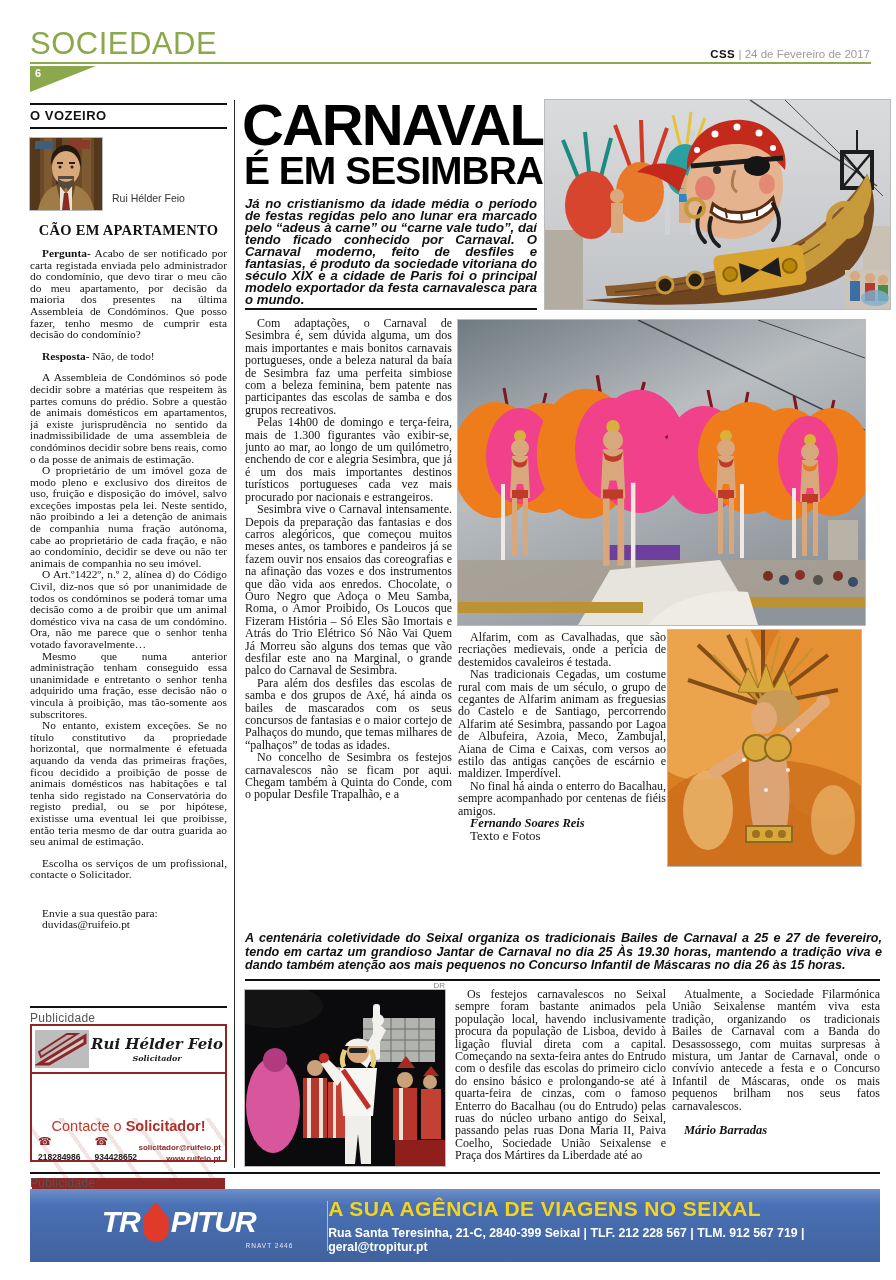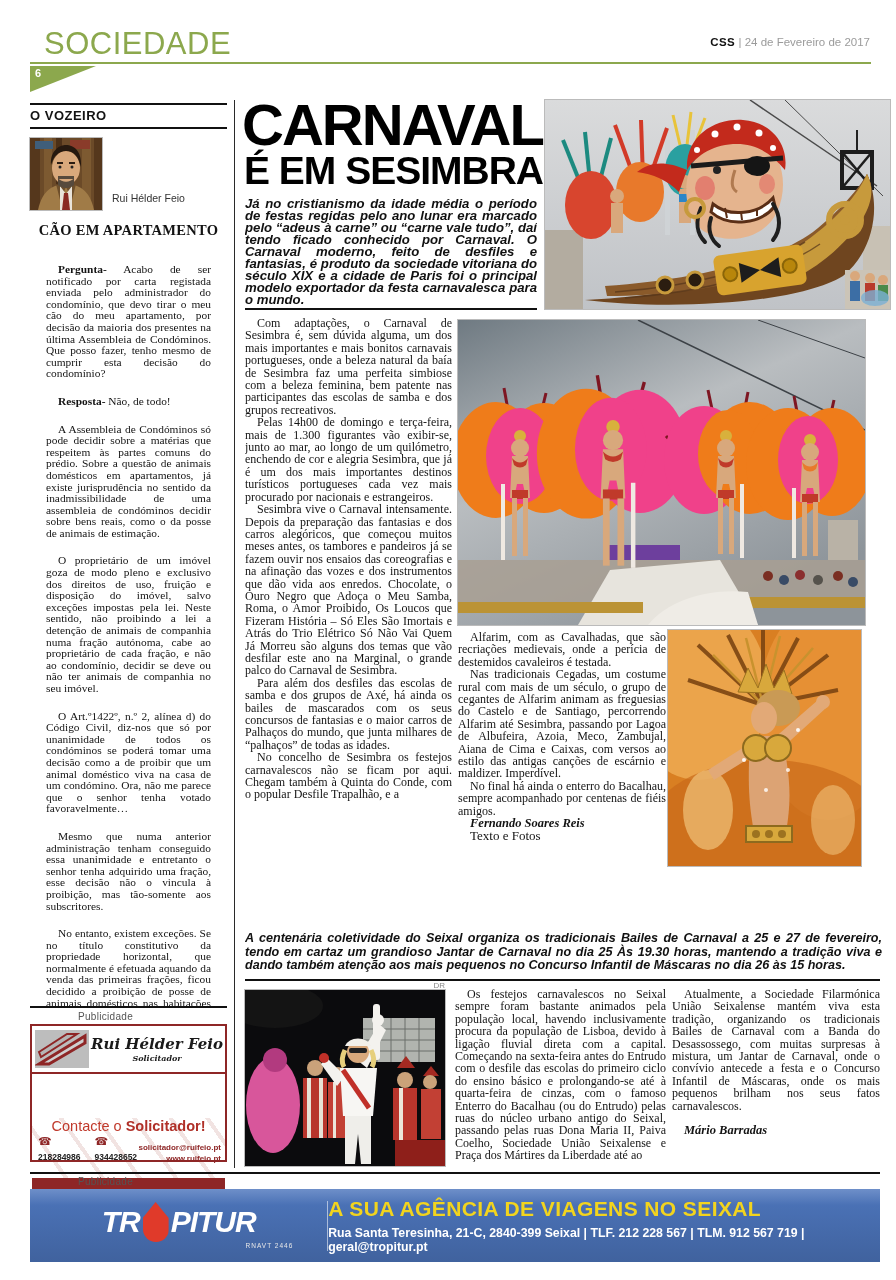--- a/index.html
+++ b/index.html
@@ -4,47 +4,47 @@
 <style>
   html,body { margin:0; padding:0; background:#e9e9e9; }
   .page {
     position:relative; width:896px; height:1280px; margin:0 auto;
     background:#ffffff; overflow:hidden;
     font-family:"Liberation Sans", sans-serif; color:#131313;
   }
   .abs { position:absolute; }
 
   
-  .section-title { left:44px; top:26px; font-size:31px; letter-spacing:.5px; color:#8ca84d; font-weight:400; }
-  .edition { right:26px; top:36px; font-size:11.5px; color:#9b9b9b; }
+  .section-title { left:30px; top:26px; font-size:31px; letter-spacing:.5px; color:#8ca84d; font-weight:400; }
+  .edition { right:26px; top:48px; font-size:11.5px; color:#9b9b9b; }
   .edition .brand { color:#111; font-weight:bold; letter-spacing:.5px; }
   .header-rule { left:30px; top:62px; width:841px; height:2px; background:#8ca84d; }
   .page-flag { left:30px; top:66px; width:66px; height:26px; background:#8ca84d;
     clip-path:polygon(0 0,100% 0,0 100%); }
   .page-flag span { position:absolute; left:5px; top:1px; color:#fff; font-size:11px; font-weight:bold; }
 
   
   .vdiv { left:234px; top:100px; width:1px; height:1068px; background:#2a2a2a; }
   .vz-rule1 { left:30px; top:103px; width:197px; height:2px; background:#111; }
   .vz-kicker { left:30px; top:108px; font-size:13px; font-weight:bold; letter-spacing:.5px; }
   .vz-rule2 { left:30px; top:127px; width:197px; height:1.5px; background:#111; }
   .vz-photo { left:30px; top:138px; width:72px; height:72px; outline:1px solid #999; }
   .vz-caption { left:112px; top:192px; font-size:10.5px; color:#333; }
   .vz-title { left:30px; top:222px; width:197px; text-align:center;
     font-family:"Liberation Serif", serif; font-weight:bold; font-size:14.5px; letter-spacing:.3px; }
   .vz-body { left:30px; top:248px; width:197px; height:758px; overflow:hidden;
     font-family:"Liberation Serif", serif; font-size:11.4px; line-height:11.6px; }
-  .vz-body p { margin:16px; text-align:justify; text-indent:12px; }
+  .vz-body p { margin:0; text-align:justify; text-indent:12px; }
   .vz-body p.gap { margin-top:10px; }
   .vz-cta { margin-top:27px; text-indent:12px; }
   .vz-cta div { text-indent:12px; }
 
   
   .vz-adrule { left:30px; top:1006px; width:197px; height:1.5px; background:#111; }
-  .pub-label { font-size:10px; color:#555; letter-spacing:.3px;margin-left:48px; }
+  .pub-label { font-size:12px; color:#555; letter-spacing:.3px; }
   .pub-left { left:30px; top:1011px; }
   .ad-sol { left:30px; top:1024px; width:197px; height:138px; border:2px solid #8e2626; background:#fff; box-sizing:border-box; }
   .ad-sol-top { position:relative; height:46px; border-bottom:2px solid #8e2626; display:flex; align-items:center; }
   .ad-sol-top .logo { margin:3px 0 3px 3px; }
   .ad-sol-name { flex:1; text-align:center; font-family:"DejaVu Serif", serif; font-style:italic; font-weight:bold; font-size:15px; color:#1a1a1a; line-height:1; }
   .ad-sol-name .role { display:block; font-size:8px; margin-top:2px; }
   .ad-sol-mid { position:relative; height:60px;
     background:repeating-linear-gradient(55deg, transparent 0 26px, rgba(160,60,50,.14) 26px 30px);margin-top:44px; }
   .ad-sol-cta { text-align:center; font-size:14.5px; color:#c0392b; margin-top:4px; }
   .ad-sol-cta b { color:#b03028; }
@@ -208,21 +208,21 @@
 
   <div class="abs m-h1">CARNAVAL,</div>
   <div class="abs m-h2">É EM SESIMBRA!</div>
   <div class="abs m-lead">Já no cristianismo da idade média o período de festas regidas pelo ano lunar era marcado pelo “adeus à carne” ou “carne vale tudo”, daí tendo ficado conhecido por Carnaval. O Carnaval moderno, feito de desfiles e fantasias, é produto da sociedade vitoriana do século XIX e a cidade de Paris foi o principal modelo exportador da festa carnavalesca para o mundo.</div>
   <div class="abs m-lead-rule"></div>
 
   <div class="abs m-col1 art-body">
     <p>Com adaptações, o Carnaval de Sesimbra é, sem dúvida alguma, um dos mais importantes e mais bonitos carnavais portugueses, onde a beleza natural da baía de Sesimbra faz uma perfeita simbiose com a beleza feminina, bem patente nas participantes das escolas de samba e dos grupos recreativos.</p>
     <p>Pelas 14h00 de domingo e terça-feira, mais de 1.300 figurantes vão exibir-se, junto ao mar, ao longo de um quilómetro, enchendo de cor e alegria Sesimbra, que já é um dos mais importantes destinos turísticos portugueses cada vez mais procurado por nacionais e estrangeiros.</p>
     <p>Sesimbra vive o Carnaval intensamente. Depois da preparação das fantasias e dos carros alegóricos, que começou muitos meses antes, os tambores e pandeiros já se fazem ouvir nos ensaios das coreografias e na afinação das vozes e dos instrumentos que dão vida aos enredos. Chocolate, o Ouro Negro que Adoça o Meu Samba, Roma, o Amor Proibido, Os Loucos que Fizeram História – Só Eles São Imortais e Atrás do Trio Elétrico Só Não Vai Quem Já Morreu são alguns dos temas que vão desfilar este ano na Marginal, o grande palco do Carnaval de Sesimbra.</p>
-    <p>Para além dos desfiles das escolas de samba e dos grupos de Axé, há ainda os bailes de mascarados com os seus concursos de fantasias e o maior carros de Palhaços do mundo, que junta milhares de “palhaços” de todas as idades.</p>
+    <p>Para além dos desfiles das escolas de samba e dos grupos de Axé, há ainda os bailes de mascarados com os seus concursos de fantasias e o maior cortejo de Palhaços do mundo, que temas milhares de “palhaços” de todas as idades.</p>
     <p>No concelho de Sesimbra os festejos carnavalescos não se ficam por aqui. Chegam também à Quinta do Conde, com o popular Desfile Trapalhão, e a</p>
   </div>
 
   <div class="abs m-col2 art-body">
     <p>Alfarim, com as Cavalhadas, que são recriações medievais, onde a perícia de destemidos cavaleiros é testada.</p>
     <p>Nas tradicionais Cegadas, um costume rural com mais de um século, o grupo de cegantes de Alfarim animam as freguesias do Castelo e de Santiago, percorrendo Alfarim até Sesimbra, passando por Lagoa de Albufeira, Azoia, Meco, Zambujal, Aiana de Cima e Caixas, com versos ao estilo das antigas canções de escárnio e maldizer. Imperdível.</p>
     <p>No final há ainda o enterro do Bacalhau, sempre acompanhado por centenas de fiéis amigos.</p>
     <p class="byline">Fernando Soares Reis</p>
     <p class="byline-note">Texto e Fotos</p>
   </div>

